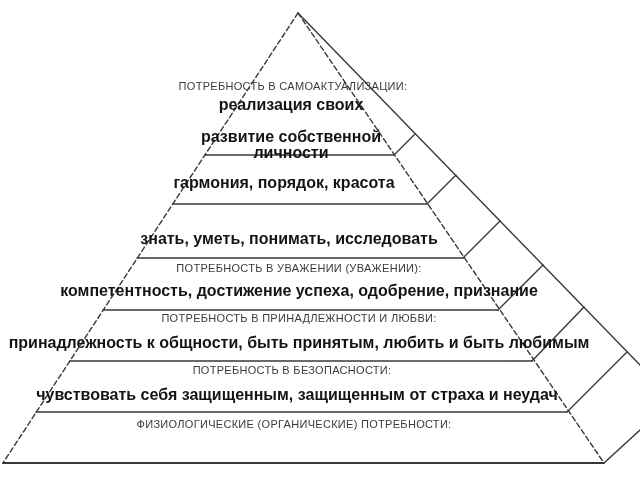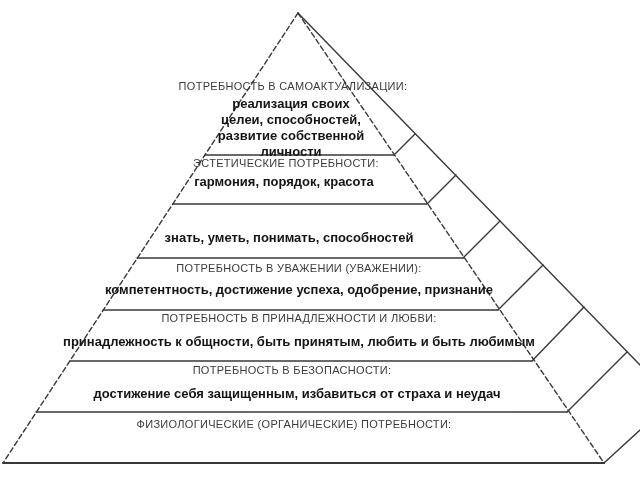--- a/index.html
+++ b/index.html
@@ -23,21 +23,21 @@
     transform: translateX(-50%);
     white-space: nowrap;
     text-align: center;
   }
   .hdr {
     font-size: 11px;
     letter-spacing: 0.3px;
     color: var(--header_text, #3b3b3b);
   }
   .det {
-    font-size: 13px;
+    font-size: 16px;
     font-weight: bold;
     color: var(--detail_text, #111);
   }
 </style>
 </head>
 <body>
 
 <div class="stage">
 
   <svg width="640" height="480" viewBox="0 0 640 480">
@@ -60,33 +60,31 @@
       <line x1="427" y1="204" x2="456" y2="175" stroke="#383838"></line>
       <line x1="463" y1="258" x2="500" y2="221" stroke="#383838"></line>
       <line x1="498" y1="310" x2="543" y2="265" stroke="#383838"></line>
       <line x1="532" y1="361" x2="584" y2="307" stroke="#383838"></line>
       <line x1="567" y1="412" x2="627" y2="352" stroke="#383838"></line>
     </g>
   </svg>
 
   <div class="txt hdr" style="left:293px; top:80px">ПОТРЕБНОСТЬ В САМОАКТУАЛИЗАЦИИ:</div>
   <div class="txt det" style="left:291px; top:96px">реализация своих</div>
-  <div class="txt det" style="left:291px; top:112px">целеи, способностей,</div>
   <div class="txt det" style="left:291px; top:128px">развитие собственной</div>
   <div class="txt det" style="left:291px; top:144px">личности</div>
 
-  <div class="txt hdr" style="left:286px; top:157px">ЭСТЕТИЧЕСКИЕ ПОТРЕБНОСТИ:</div>
   <div class="txt det" style="left:284px; top:174px">гармония, порядок, красота</div>
 
-  <div class="txt det" style="left:289px; top:230px">знать, уметь, понимать, способностей</div>
+  <div class="txt det" style="left:289px; top:230px">знать, уметь, понимать, исследовать</div>
 
   <div class="txt hdr" style="left:299px; top:262px">ПОТРЕБНОСТЬ В УВАЖЕНИИ (УВАЖЕНИИ):</div>
   <div class="txt det" style="left:299px; top:282px">компетентность, достижение успеха, одобрение, признание</div>
 
   <div class="txt hdr" style="left:299px; top:312px">ПОТРЕБНОСТЬ В ПРИНАДЛЕЖНОСТИ И ЛЮБВИ:</div>
   <div class="txt det" style="left:299px; top:334px">принадлежность к общности, быть принятым, любить и быть любимым</div>
 
   <div class="txt hdr" style="left:292px; top:364px">ПОТРЕБНОСТЬ В БЕЗОПАСНОСТИ:</div>
-  <div class="txt det" style="left:297px; top:386px">достижение себя защищенным, избавиться от страха и неудач</div>
+  <div class="txt det" style="left:297px; top:386px">чувствовать себя защищенным, защищенным от страха и неудач</div>
 
   <div class="txt hdr" style="left:294px; top:418px">ФИЗИОЛОГИЧЕСКИЕ (ОРГАНИЧЕСКИЕ) ПОТРЕБНОСТИ:</div>
 
 </div>
 
 </body></html>

